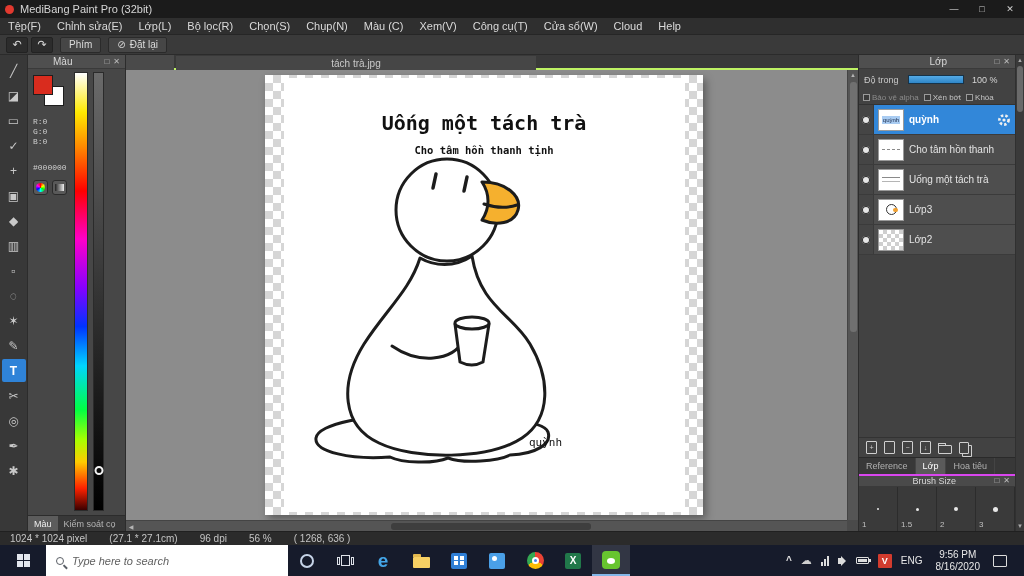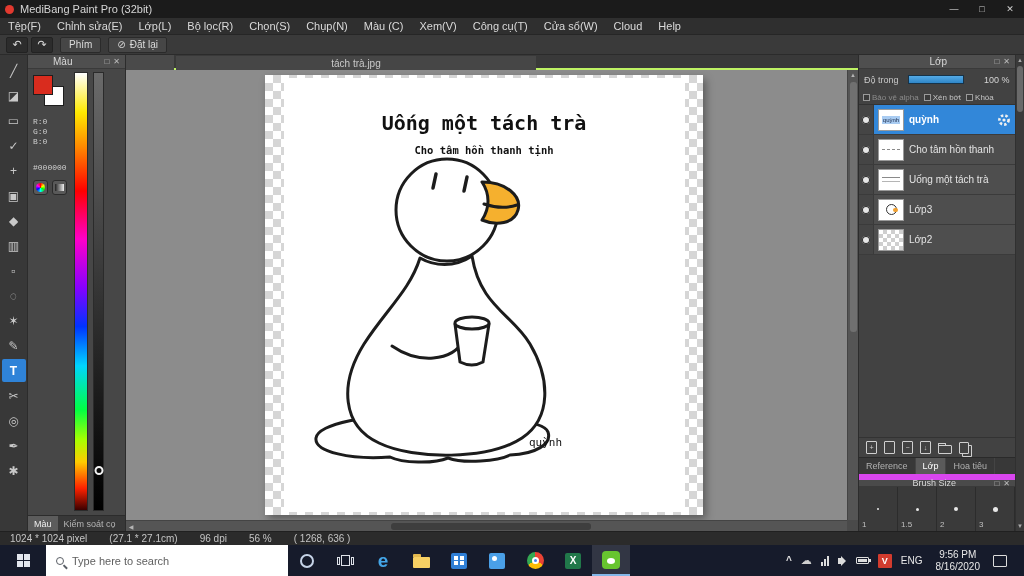--- a/index.html
+++ b/index.html
@@ -97,21 +97,21 @@
   .dock-main { width:156px; display:flex; flex-direction:column; }
   .dock-scroll { width:10px; background:#3a3a3a; border-left:1px solid #303030; display:flex; flex-direction:column; align-items:center; }
   .dock-scroll .arr { font-size:6px; color:#aaa; height:10px; display:flex; align-items:center; }
   .dock-thumb { width:6px; height:46px; background:#6a6a6a; border-radius:3px; margin-top:1px; }
   .dock-scroll .spacer { flex:1; }
 
   .opacity-row, .blend-row { height:21px; display:flex; align-items:center; padding:0 5px; gap:4px; }
   .lbl-sm { font-size:9px; color:#c9c9c9; width:40px; }
   .slider { width:56px; height:9px; background:#1f4a68; border:1px solid #163349; position:relative; }
   .slider .fill { position:absolute; inset:0; background:linear-gradient(180deg,#54aae6,#2f86c8); }
-  .op-val { font-size:9px; color:#d5d5d5; margin-left:16px; }
+  .op-val { font-size:9px; color:#d5d5d5; margin-left:4px; }
   .dropdown { flex:1; height:14px; background:#2e2e2e; border:1px solid #232323; border-radius:2px;
     font-size:9px; color:#d0d0d0; display:flex; align-items:center; padding:0 4px; }
   .dropdown .dd-txt { flex:1; }
   .dropdown .dd-arr { font-size:8px; color:#999; }
   .checks-row { height:15px; display:flex; align-items:center; gap:5px; padding:0 4px; border-bottom:1px solid #333; }
   .chk { display:flex; align-items:center; gap:2px; font-size:8px; color:#c4c4c4; }
   .chk .box { width:7px; height:7px; border:1px solid #9a9a9a; background:#3a3a3a; }
   .chk.dim { color:#8b8b8b; }
 
   .layer-list { }
@@ -139,22 +139,22 @@
   .ic-page { width:11px; height:13px; border:1px solid #cfcfcf; border-radius:1px; position:relative; display:flex; align-items:center; justify-content:center; }
   .ic-page i { font-style:normal; font-size:7px; color:#cfcfcf; line-height:1; }
   .ic-copy { width:10px; height:12px; border:1px solid #cfcfcf; border-radius:1px; box-shadow:3px 3px 0 -1px #424242, 3px 3px 0 0 #cfcfcf; margin-right:3px; }
   .ic-folder { width:14px; height:9px; border:1px solid #cfcfcf; border-radius:1px; position:relative; margin-top:3px; }
   .ic-folder::before { content:""; position:absolute; top:-3px; left:-1px; width:6px; height:2px; border:1px solid #cfcfcf; border-bottom:none; border-radius:1px 1px 0 0; }
 
   .dock-tabs { height:17px; display:flex; background:#383838; border-top:1px solid #2a2a2a; font-size:9px; }
   .dock-tab { padding:0 7px; display:flex; align-items:center; color:#b0b0b0; border-right:1px solid #444; }
   .dock-tab.active { background:#5a5a5a; color:#fff; }
 
-  .brush-head { height:13px; background:#4a4a4a; display:flex; align-items:center; font-size:9px; color:#d8d8d8;
-    padding:0 3px; border-top:6px solid #d946ef; border-bottom:1px solid #3a3a3a; }
+  .brush-head { height:13px; background:#4a4a4a; display:flex; font-size:9px; color:#d8d8d8;
+    padding:0 3px; border-top:2px solid #d946ef; border-bottom:1px solid #3a3a3a; }
   .brush-head .ph-title { flex:1; text-align:center; padding-left:14px; }
   .brush-body { flex:0 0 44px; background:#3a3a3a; display:flex; }
   .bcell { width:39px; border-right:1px solid #2c2c2c; position:relative; display:flex; align-items:center; justify-content:center; }
   .bdot { border-radius:50%; background:#e8e8e8; }
   .bcell:nth-child(1) .bdot { width:2px; height:2px; }
   .bcell:nth-child(2) .bdot { width:3px; height:3px; }
   .bcell:nth-child(3) .bdot { width:4px; height:4px; }
   .bcell:nth-child(4) .bdot { width:5px; height:5px; }
   .bnum { position:absolute; left:3px; bottom:2px; font-size:8px; color:#c0c0c0; }
 
@@ -165,21 +165,21 @@
 
   
   .taskbar { position:absolute; bottom:0; left:0; right:0; height:31px; background:#161b2b;
     display:flex; align-items:stretch; }
   .tb-start { width:46px; display:flex; align-items:center; justify-content:center; }
   .win-logo { display:grid; grid-template-columns:6px 6px; grid-template-rows:6px 6px; gap:1px; }
   .win-logo span { background:#e3e7ee; }
   .tb-search { width:242px; background:#fff; display:flex; align-items:center; gap:8px; padding-left:10px; }
   .mag { width:8px; height:8px; border:1.5px solid #5a5f66; border-radius:50%; position:relative; }
   .mag::after { content:""; position:absolute; width:5px; height:1.5px; background:#5a5f66; top:8px; left:6px; transform:rotate(45deg); }
-  .tb-search .ph { font-size:11px; color:#606060; }
+  .tb-search .ph { font-size:11px; color:#606060;font-style:italic; }
   .tb-ic { width:38px; display:flex; align-items:center; justify-content:center; }
   .tb-ic.active-app { background:rgba(255,255,255,.12); border-bottom:2px solid #84b7e8; }
   .cortana-ring { width:14px; height:14px; border:2px solid #c6d4e8; border-radius:50%; }
   .taskview { display:flex; gap:1px; align-items:center; }
   .taskview i { display:block; width:3px; height:8px; border:1px solid #dfe3ea; }
   .taskview i.mid { width:9px; height:11px; }
   .edge-e { font-size:19px; font-weight:bold; color:#44a6e8; line-height:1; }
   .folder-ic { width:17px; height:11px; background:#f7d064; border-radius:1px; position:relative; margin-top:3px; }
   .folder-ic::before { content:""; position:absolute; top:-3px; left:0; width:8px; height:3px; background:#e3b84e; border-radius:1px 1px 0 0; }
   .store-ic { width:16px; height:16px; background:#2f7fd6; border-radius:2px; display:grid; place-items:center; }

